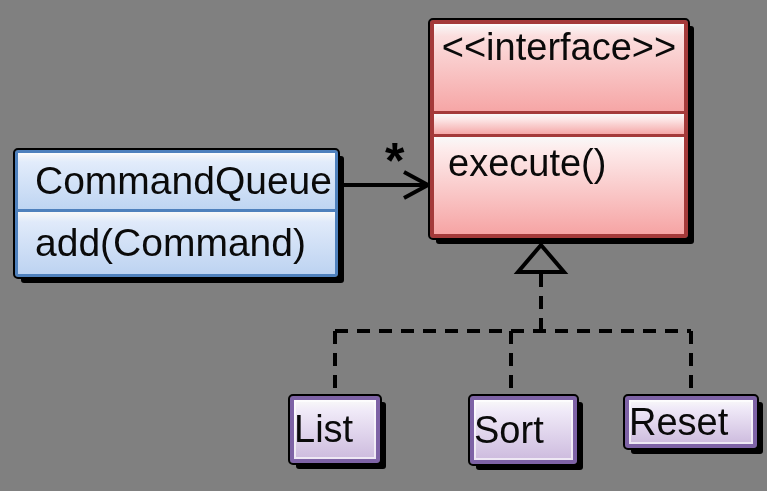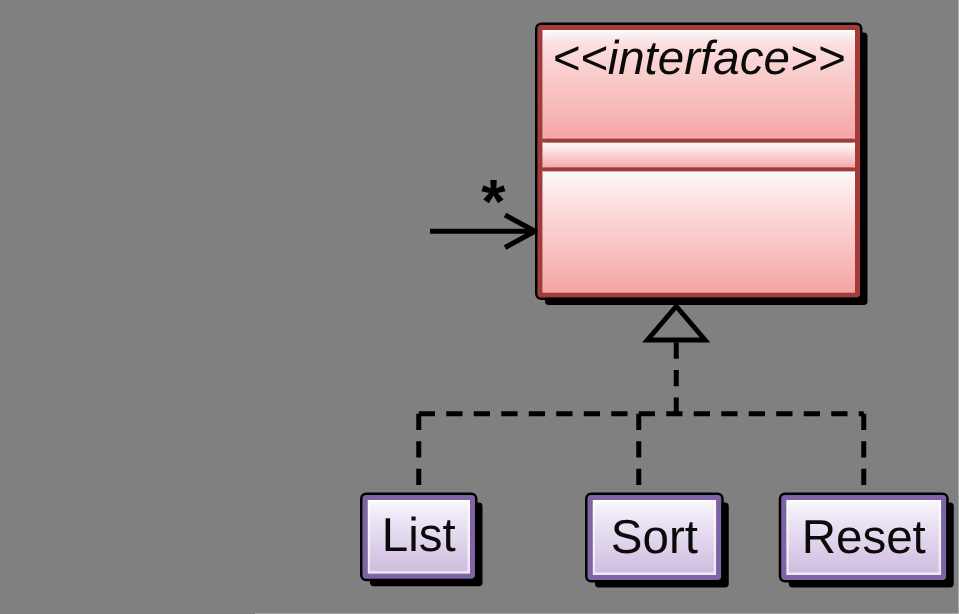--- a/index.html
+++ b/index.html
@@ -22,21 +22,20 @@
     border-radius:3px;
     outline:2px solid #000;
     box-shadow:6px 6px 0 0 #000, inset 0 0 0 2px rgba(255,255,255,0.65);
     display:flex;flex-direction:column;
   }
   .sec{box-sizing:border-box;}
   
   .box-command{
     left:430px;top:20px;width:258px;height:218px;
     border:4px solid #a43a3a;
-    font-style:italic;
   }
   .box-command .sec-head{
     height:87px;
     background:linear-gradient(180deg, rgba(255,255,255,0.95) 0%, #fbdede 14%, #f6a6a6 100%);
     text-align:center;
     font-size:38px;line-height:42px;
     padding-top:2px;
   }
   .box-command .sec-empty{
     height:23px;
@@ -68,26 +67,26 @@
     border-top:3px solid #4f81bd;
     background:linear-gradient(180deg, rgba(255,255,255,0.95) 0%, #e0eafa 16%, #bdd3f1 100%);
     display:flex;align-items:center;
     font-size:39px;
     padding-left:17px;
   }
   
   .impl-box{
     border:4px solid #7e63a6;
     background:linear-gradient(180deg, rgba(255,255,255,0.95) 0%, #f0eaf8 18%, #cdbbde 100%);
-    display:flex;align-items:center;justify-content:center;
+    display:flex;align-items:flex-start;justify-content:center;
     font-size:38px;
   }
   .box-list {left:290px;top:396px;width:90px;height:67px;}
   .box-sort {left:458px;top:396px;width:107px;height:68px;margin-left:12px;}
-  .box-reset{left:625px;top:396px;width:132px;height:68px;}
+  .box-reset{left:625px;top:396px;width:132px;height:52px;}
   
   .mult{
     position:absolute;
     left:385px;top:136px;
     font-size:50px;font-weight:bold;
     line-height:1;
     color:#000;
   }
 </style>
 </head>
@@ -113,23 +112,32 @@
   </svg>
 
   <span class="mult">*</span>
 
   <div class="uml-box box-command">
     <div class="sec sec-head">
       <div>&lt;&lt;interface&gt;&gt;</div>
     </div>
     <div class="sec sec-empty"></div>
     <div class="sec sec-methods">
+      <div>execute()</div>
     </div>
   </div>
 
+  <div class="uml-box box-queue">
+    <div class="sec sec-head">
+      <div>CommandQueue</div>
+    </div>
+    <div class="sec sec-methods">
+      <div>add(Command)</div>
+    </div>
+  </div>
 
   <div class="uml-box impl-box box-list">
     <div>List</div>
   </div>
   <div class="uml-box impl-box box-sort">
     <div>Sort</div>
   </div>
   <div class="uml-box impl-box box-reset">
     <div>Reset</div>
   </div>

